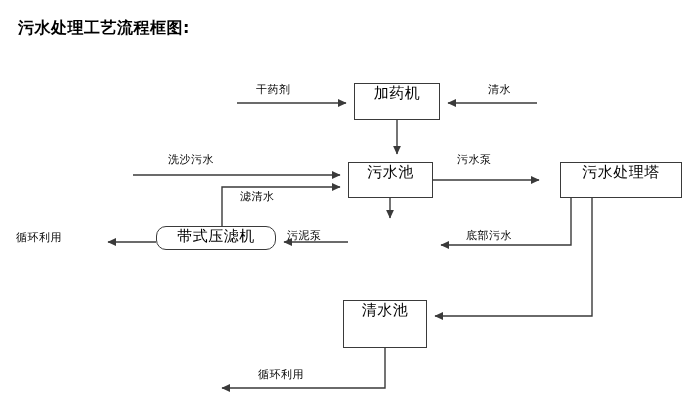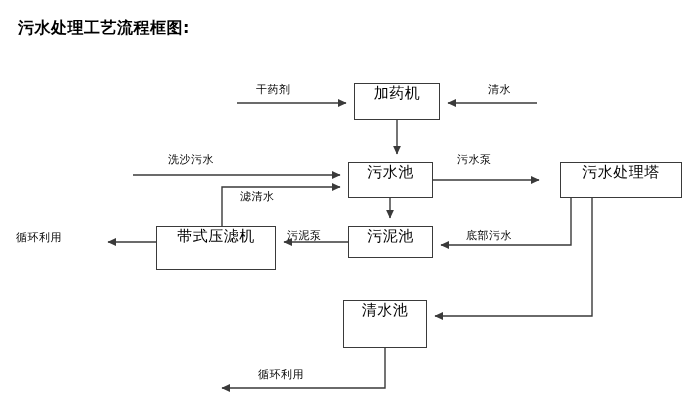--- a/index.html
+++ b/index.html
@@ -108,27 +108,24 @@
   </div>
 
   <div class="node" style="left:348px; top:162px; width:85px; height:36px;">
     <span>污水池</span>
   </div>
 
   <div class="node" style="left:560px; top:162px; width:122px; height:36px;">
     <span>污水处理塔</span>
   </div>
 
-  <div class="node" style="left:156px; top:226px; width:120px; height:44px;">
+  <div class="node" style="left:156px; top:226px; width:120px; height:24px;border-radius:10px;">
     <span>带式压滤机</span>
   </div>
 
-  <div class="node" style="left:348px; top:226px; width:85px; height:32px;">
-    <span>污泥池</span>
-  </div>
 
   <div class="node" style="left:343px; top:300px; width:84px; height:48px;">
     <span>清水池</span>
   </div>
 
   <div class="edge-label" style="left:256px; top:82px;">干药剂</div>
 
   <div class="edge-label" style="left:488px; top:82px;">清水</div>
 
   <div class="edge-label" style="left:168px; top:152px;">洗沙污水</div>

